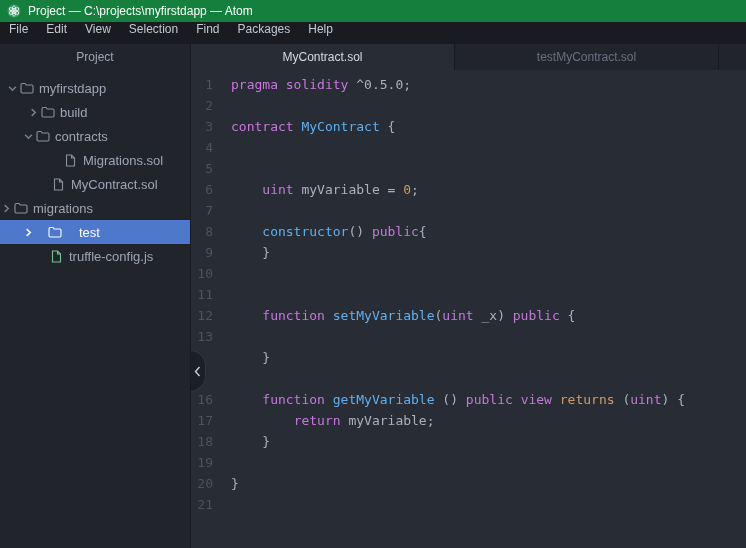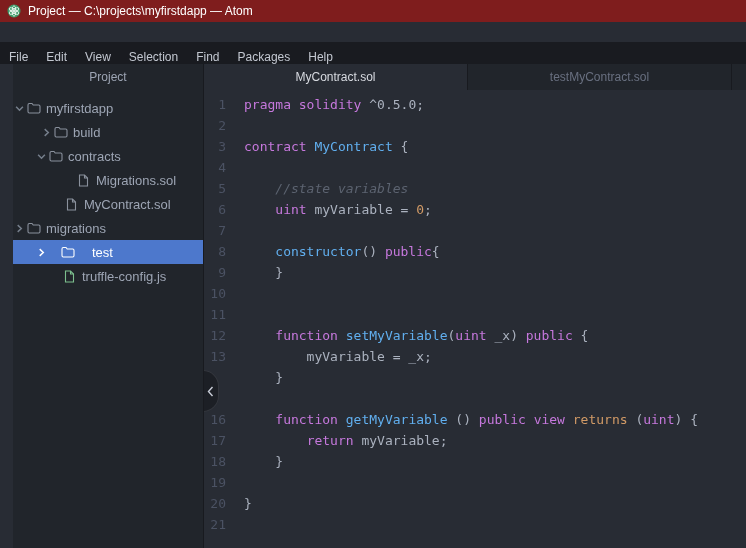--- a/index.html
+++ b/index.html
@@ -1,28 +1,28 @@
 <!DOCTYPE html>
 <html><head>
 <meta charset="utf-8">
 <style>
   html,body{margin:0;padding:0;}
   body{
     width:746px;height:548px;overflow:hidden;position:relative;
     background:#282c34;font-family:"Liberation Sans",sans-serif;
   }
   
-  .titlebar{height:22px;background:#7f1d1d;display:flex;align-items:center;gap:7px;padding:0 7px;}
+  .titlebar{height:22px;background:#15803d;display:flex;align-items:center;gap:7px;padding:0 7px;}
   .titlebar-text{color:#ffffff;font-size:12px;white-space:nowrap;}
   .app-icon{display:flex;align-items:center;}
   
-  .menubar{height:22px;background:#191b20;display:flex;align-items:flex-end;margin-top:20px;}
+  .menubar{height:22px;background:#191b20;display:flex;align-items:flex-start;}
   .menu-item{display:flex;align-items:center;padding:0 9px;font-size:12px;color:#c3c8d1;cursor:default;}
   
-  .main{display:flex;height:504px;margin-left:13px;}
+  .main{display:flex;height:504px;}
   .sidebar{width:190px;min-width:190px;background:#21252b;border-right:1px solid #181a1f;display:flex;flex-direction:column;}
   .sidebar-header{height:26px;min-height:26px;display:flex;align-items:center;justify-content:center;font-size:12px;color:#9da5b4;}
   .tree{padding-top:6px;flex:1;overflow:hidden;}
   .tree-item{height:24px;display:flex;align-items:center;font-size:13px;color:#9da5b4;white-space:nowrap;cursor:default;}
   .tree-item.selected{background:#4d78cc;color:#ffffff;}
   .tree-chevron{width:12px;min-width:12px;display:flex;align-items:center;justify-content:center;color:#767f8c;}
   .tree-item.selected .tree-chevron{color:#ffffff;}
   .tree-icon{width:17px;min-width:17px;display:flex;align-items:center;justify-content:center;margin-right:4px;}
   .tree-label{overflow:hidden;text-overflow:ellipsis;}
   
@@ -72,21 +72,21 @@
     <div class="menu-item">Packages</div>
     <div class="menu-item">Help</div>
   </div>
 
 <div class="main">
   <div class="sidebar">
     <div class="sidebar-header">
       <span>Project</span>
     </div>
     <div class="tree">
-        <div class="tree-item" style="">
+        <div class="tree-item" style="padding-left: 6px;">
           <span class="tree-chevron">
             <svg width="9" height="9" viewBox="0 0 8 8">
               <path d="M1 2.4 L4 5.6 L7 2.4" fill="none" stroke="currentColor" stroke-width="1.3"></path>
             </svg>
           </span>
           <span class="tree-icon" style="color: rgb(138, 145, 157);">
             <svg width="14" height="12" viewBox="0 0 14 12">
               <path d="M1 3 C1 2.2 1.5 1.5 2.3 1.5 H5 L6.2 3 H11.7 C12.5 3 13 3.6 13 4.4 V9.6 C13 10.4 12.5 11 11.7 11 H2.3 C1.5 11 1 10.4 1 9.6 Z" fill="none" stroke="currentColor" stroke-width="1.1"></path>
             </svg>
           </span>
@@ -198,21 +198,20 @@
         <div class="code-line">
           <span class="gutter">3</span>
           <span class="code-text"><span class="tk-k">contract</span><span class="tk-p"> </span><span class="tk-e">MyContract</span><span class="tk-p"> {</span></span>
         </div>
         <div class="code-line">
           <span class="gutter">4</span>
           <span class="code-text"></span>
         </div>
         <div class="code-line">
           <span class="gutter">5</span>
-          <span class="code-text"><span class="tk-p">    </span><span class="tk-c">//state variables</span></span>
         </div>
         <div class="code-line">
           <span class="gutter">6</span>
           <span class="code-text"><span class="tk-p">    </span><span class="tk-k">uint</span><span class="tk-p"> myVariable = </span><span class="tk-n">0</span><span class="tk-p">;</span></span>
         </div>
         <div class="code-line">
           <span class="gutter">7</span>
           <span class="code-text"></span>
         </div>
         <div class="code-line">
@@ -229,21 +228,20 @@
         </div>
         <div class="code-line">
           <span class="gutter">11</span>
         </div>
         <div class="code-line">
           <span class="gutter">12</span>
           <span class="code-text"><span class="tk-p">    </span><span class="tk-k">function</span><span class="tk-p"> </span><span class="tk-e">setMyVariable</span><span class="tk-p">(</span><span class="tk-k">uint</span><span class="tk-p"> _x) </span><span class="tk-k">public</span><span class="tk-p"> {</span></span>
         </div>
         <div class="code-line">
           <span class="gutter">13</span>
-          <span class="code-text"><span class="tk-p">        myVariable = _x;</span></span>
         </div>
         <div class="code-line">
           <span class="gutter"></span>
           <span class="code-text"><span class="tk-p">    }</span></span>
         </div>
         <div class="code-line">
           <span class="gutter"></span>
           <span class="code-text"></span>
         </div>
         <div class="code-line">

